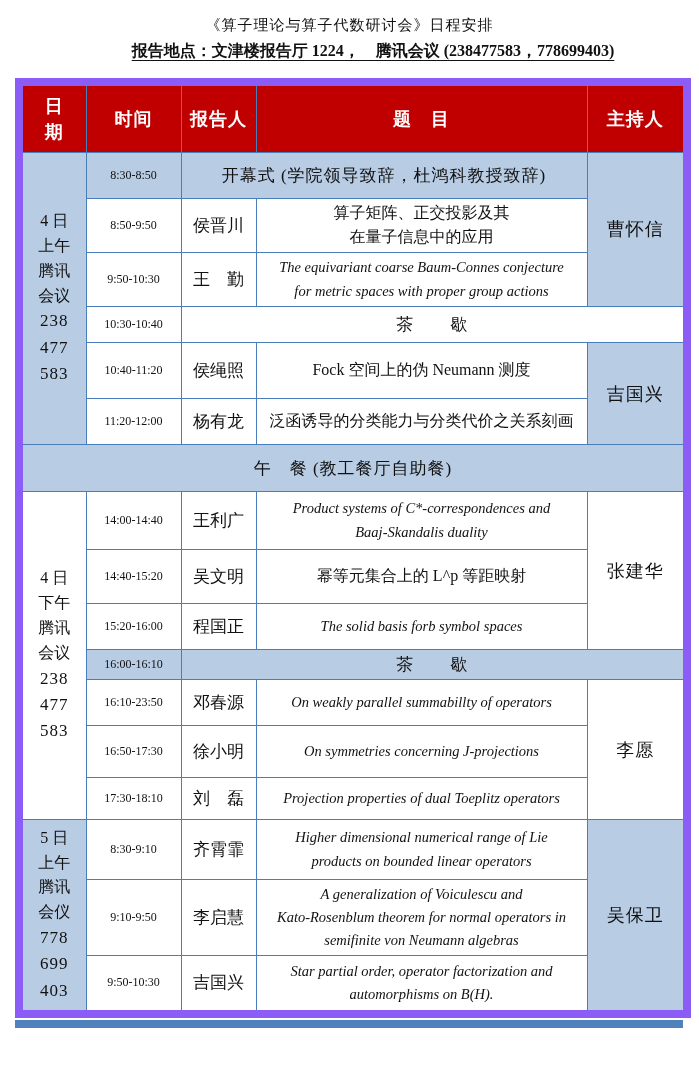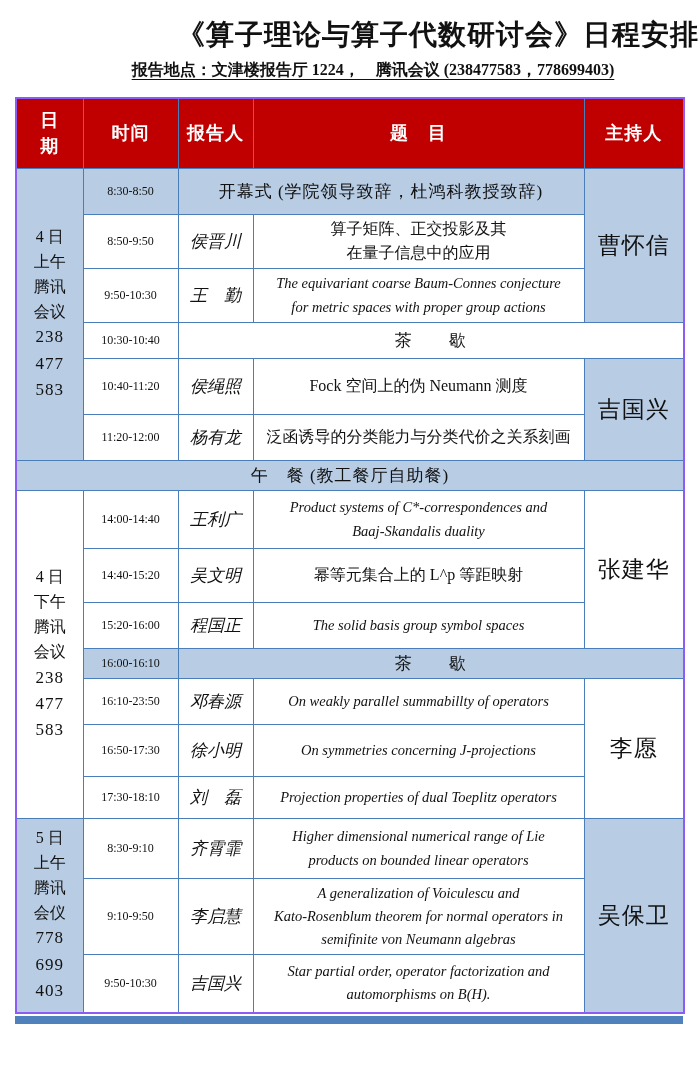--- a/index.html
+++ b/index.html
@@ -2,51 +2,51 @@
 <html><head>
 <meta charset="utf-8">
 <style>
   html,body{margin:0;padding:0;background:#ffffff;}
   body{
     width:699px;height:1065px;overflow:hidden;
     font-family:"Liberation Serif","DejaVu Serif",serif;
     color:#111111;
   }
   .page-title{
-    margin:16px 0 6px 0;text-align:right;
-    font-size:28px;font-weight:bold;letter-spacing:1px;
+    margin:16px 0 6px 0;text-align:center;
+    font-size:15px;font-weight:normal;letter-spacing:1px;
   }
   .page-subtitle{
     margin:4px 0 16px 0;text-align:center;
     font-size:16px;font-weight:bold;
     text-decoration:underline;text-underline-offset:4px;padding-left:47px;
   }
   table.schedule{
     border-collapse:collapse;table-layout:fixed;
     margin-left:15px;width:668px;
-    border:2px solid #8b5cf6;
+    border:8px solid #8b5cf6;
   }
   .schedule th,.schedule td{
     border:1px solid #4A7EBB;
     text-align:center;vertical-align:middle;
     padding:2px 3px;overflow:hidden;
     background:#ffffff;
   }
   .schedule th{
     background:#C00000;color:#ffffff;
     font-weight:bold;font-size:18px;letter-spacing:1px;
   }
   .blue{background:#B8CCE4 !important;}
   .vwrap{display:inline-block;width:1.15em;line-height:1.45;}
   .time{font-size:12px;white-space:nowrap;}
-  .speaker{font-size:17px;font-style:italic;}
+  .speaker{font-size:17px;}
   .topic{white-space:pre-line;line-height:1.55;}
   .topic.zh{font-size:16px;}
   .topic.en{font-size:14.5px;line-height:1.6;font-style:italic;}
-  .chair{font-size:23px;letter-spacing:1px;}
+  .chair{font-size:18px;letter-spacing:1px;}
   .event{font-size:17px;letter-spacing:1px;}
   .date-cell{font-size:16px;margin-top:19px;}
   .date-cell .dl{display:block;line-height:1.55;}
   .date-cell .num{font-weight:normal;font-size:17px;letter-spacing:1px;}
   .bottom-bar{
     width:668px;height:8px;margin:2px 0 0 15px;
     background:#4F81BD;
   }
 </style>
 </head>
@@ -109,21 +109,21 @@
       <td class="speaker">侯绳照</td>
       <td class="topic zh">Fock 空间上的伪 Neumann 测度</td>
       <td class="chair blue" rowspan="2">吉国兴</td>
     </tr>
     <tr style="height:46px">
       <td class="time">11:20-12:00</td>
       <td class="speaker">杨有龙</td>
       <td class="topic zh">泛函诱导的分类能力与分类代价之关系刻画</td>
     </tr>
 
-    <tr style="height:30px">
+    <tr style="height:47px">
       <td class="event blue" colspan="5">午　餐 (教工餐厅自助餐)</td>
     </tr>
 
     <tr style="height:58px">
       <td class="date-cell" rowspan="7">
         <span class="dl">4 日</span>
         <span class="dl">下午</span>
         <span class="dl">腾讯</span>
         <span class="dl">会议</span>
         <span class="dl num">238</span>
@@ -137,21 +137,21 @@
       <td class="chair" rowspan="3">张建华</td>
     </tr>
     <tr style="height:54px">
       <td class="time">14:40-15:20</td>
       <td class="speaker">吴文明</td>
       <td class="topic zh">幂等元集合上的 L^p 等距映射</td>
     </tr>
     <tr style="height:46px">
       <td class="time">15:20-16:00</td>
       <td class="speaker">程国正</td>
-      <td class="topic en">The solid basis group symbol spaces</td>
+      <td class="topic en">The solid basis forb symbol spaces</td>
     </tr>
     <tr style="height:30px">
       <td class="time blue">16:00-16:10</td>
       <td class="event blue" colspan="3">茶　　歇</td>
     </tr>
     <tr style="height:46px">
       <td class="time">16:10-23:50</td>
       <td class="speaker">邓春源</td>
       <td class="topic en">On weakly parallel summabillty of operators</td>
       <td class="chair" rowspan="3">李愿</td>

